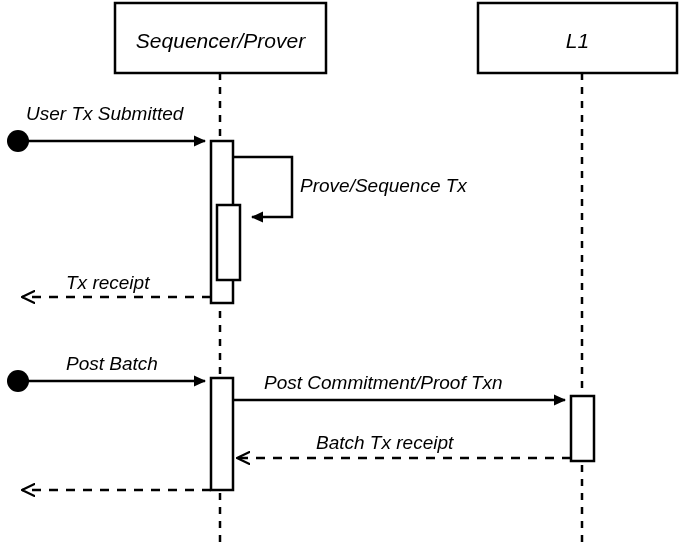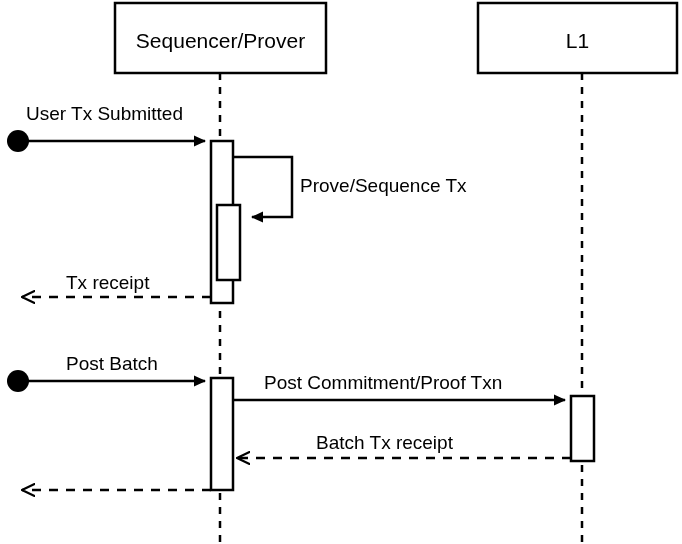--- a/index.html
+++ b/index.html
@@ -7,20 +7,21 @@
     padding: 0;
     background: #ffffff;
   }
   #canvas {
     position: relative;
     width: 682px;
     height: 544px;
     background: #ffffff;
     font-family: "Liberation Sans", sans-serif;
     overflow: hidden;
+    font-style: italic;
   }
   #diagram-svg {
     position: absolute;
     top: 0;
     left: 0;
     width: 682px;
     height: 544px;
   }
   .participant-label {
     font-family: "Liberation Sans", sans-serif;

